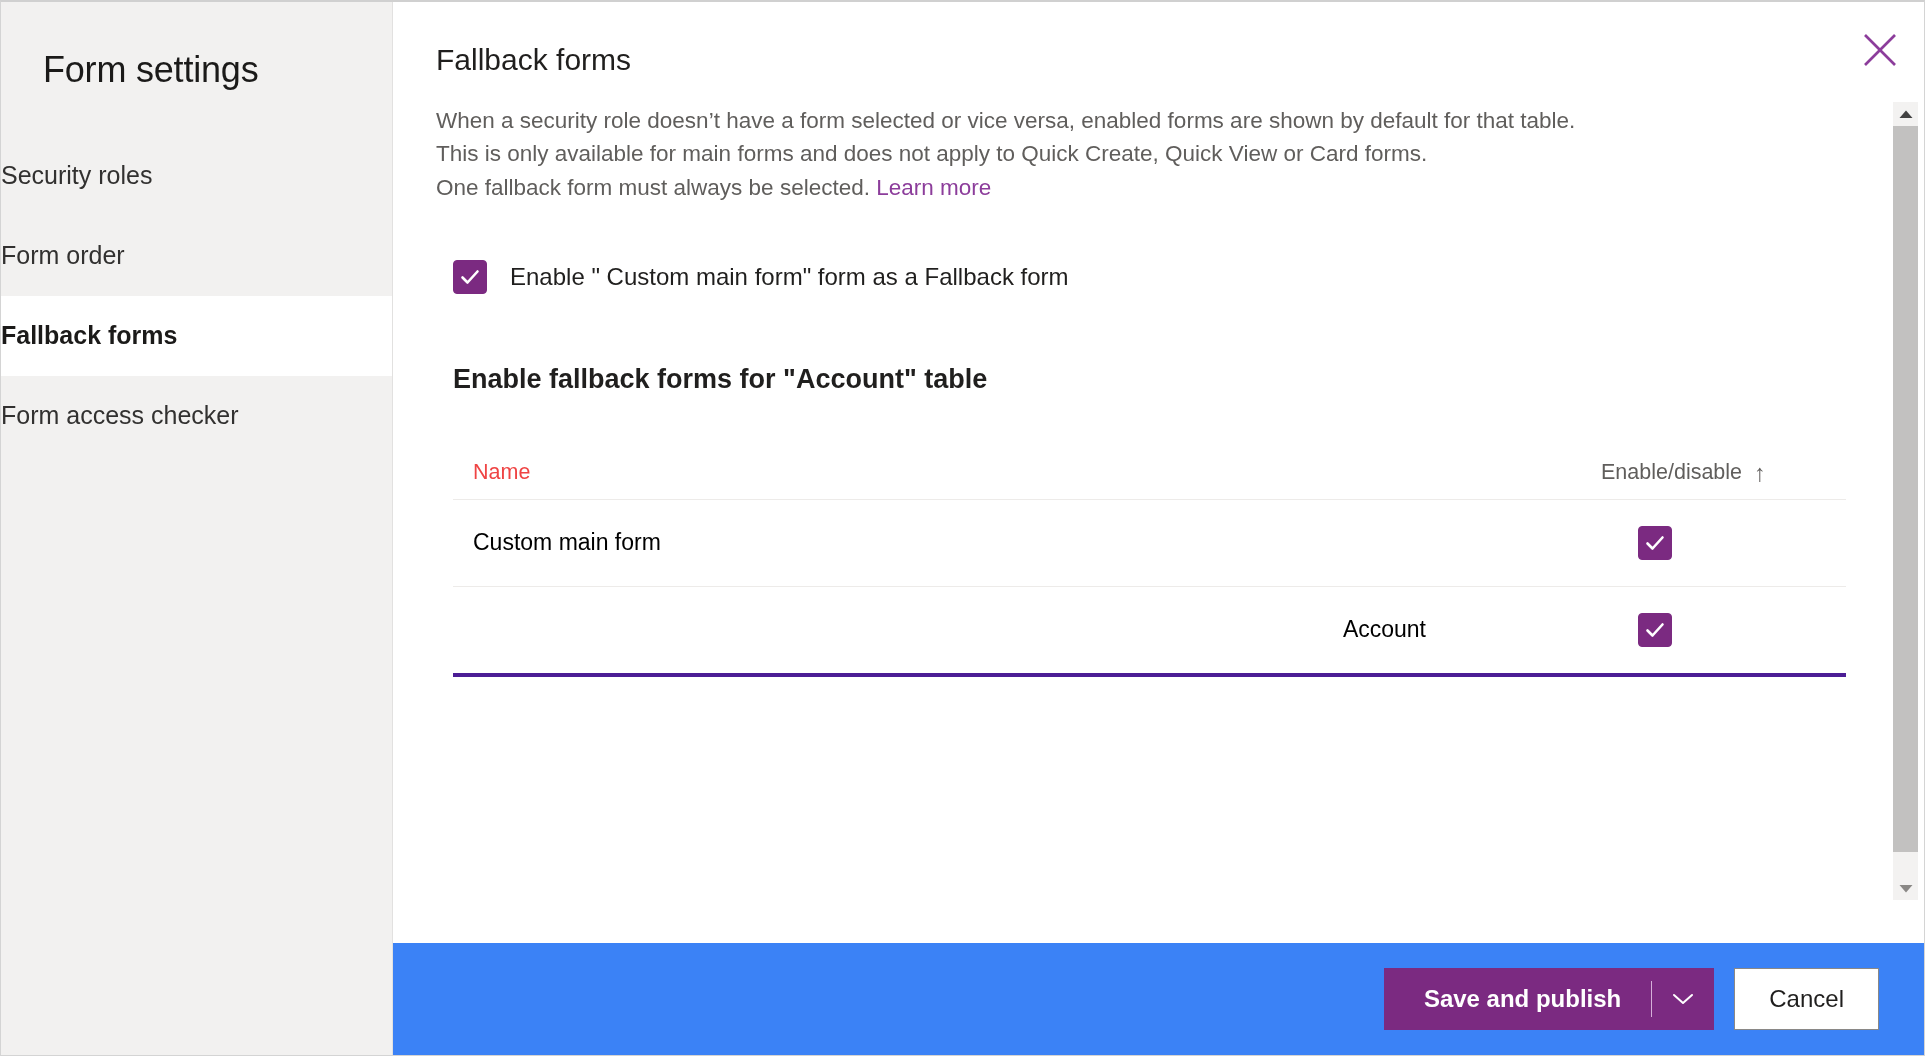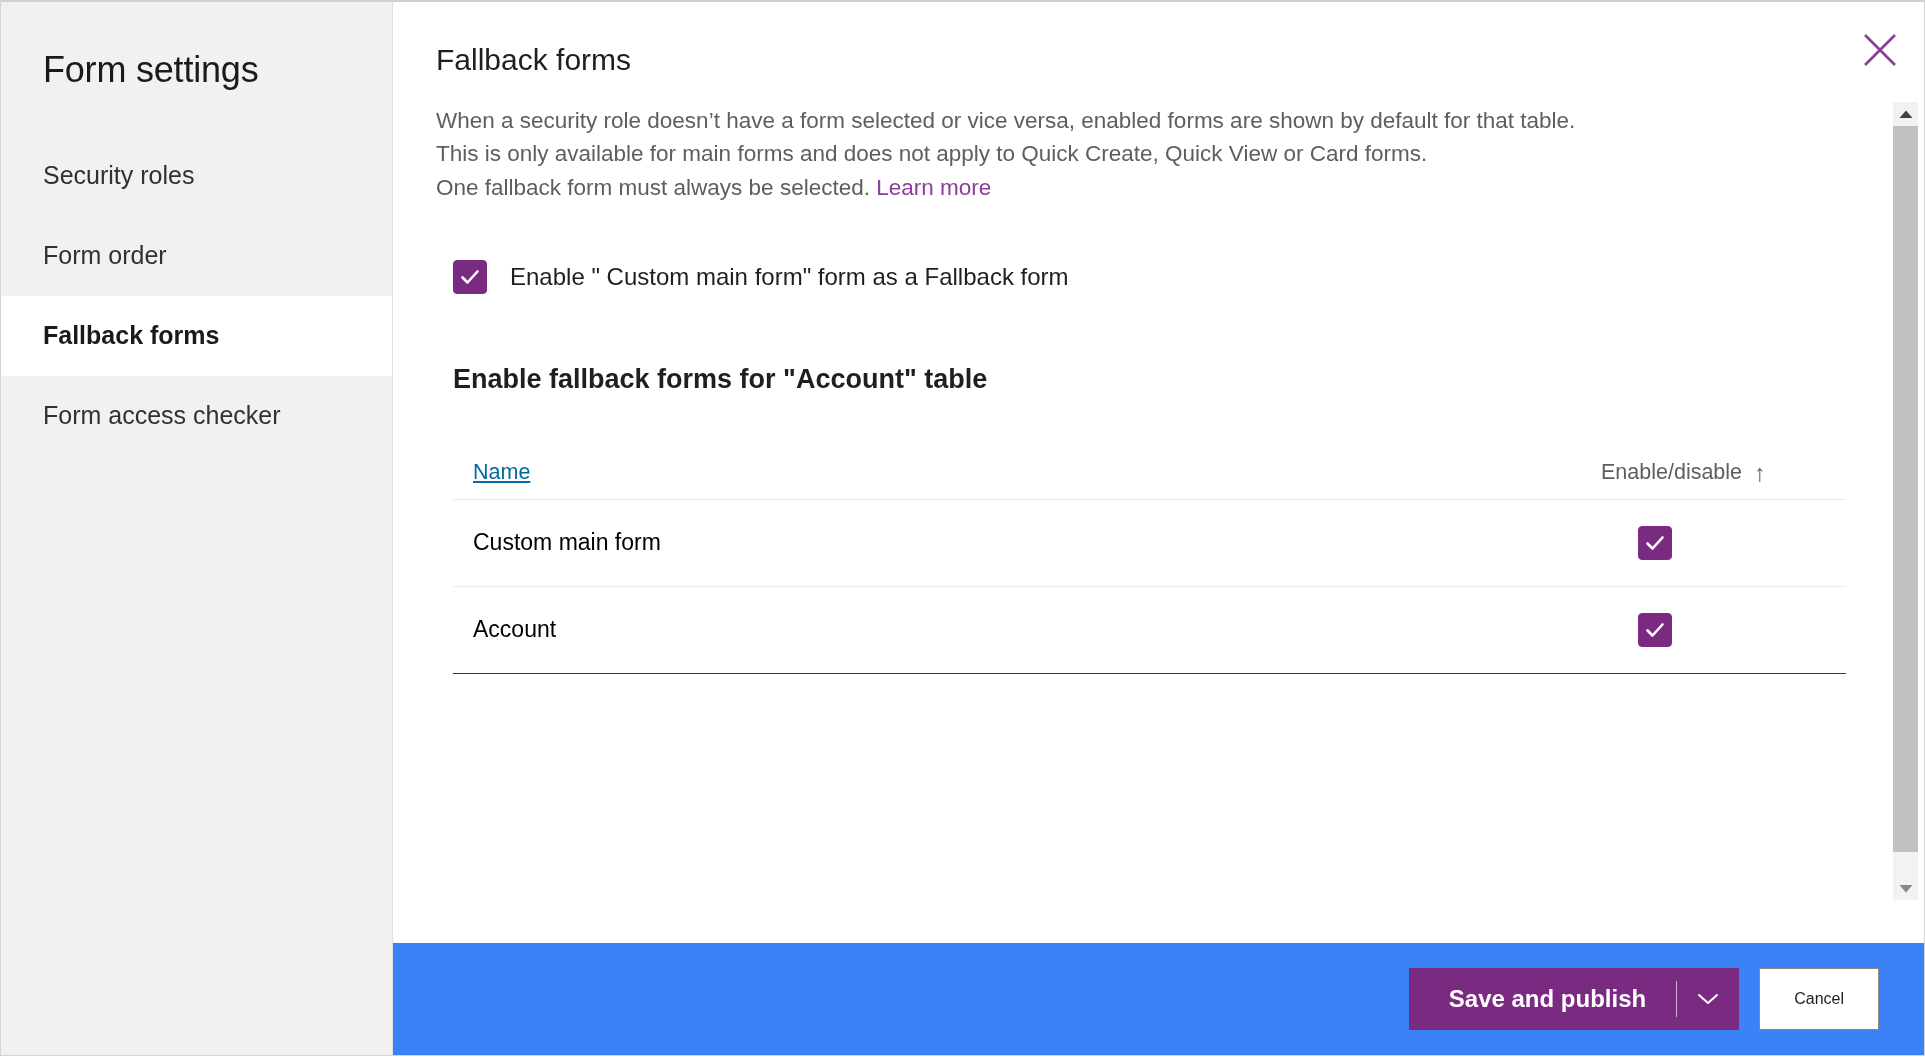--- a/index.html
+++ b/index.html
@@ -57,21 +57,20 @@
     letter-spacing: -0.2px;
     line-height: 1.1;
   }
   #sidebar-nav {
     margin-top: 46px;
   }
   .nav-item {
     height: 80px;
     display: flex;
     align-items: center;
-    padding-left: 42px;
     font-size: 25px;
     color: #323130;
     box-sizing: border-box;
     cursor: pointer;
   }
   .nav-item.selected {
     background: #ffffff;
     font-weight: 700;
     color: #1b1a19;
   }
@@ -190,23 +189,22 @@
   }
   .tbl-head {
     display: flex;
     align-items: center;
     height: 52px;
     border-bottom: 1px solid #edebe9;
   }
   .th-name {
     flex: 1 1 auto;
     font-size: 21.5px;
-    color: #0369a1;
+    color: #ef4444;
     padding-left: 20px;
-    text-decoration: underline;
   }
   .th-enable {
     width: 420px;
     flex: 0 0 420px;
     font-size: 21.5px;
     color: #605e5c;
     display: flex;
     align-items: center;
     justify-content: flex-start;
     padding-left: 175px;
@@ -218,21 +216,21 @@
     font-size: 24px;
     color: #605e5c;
     line-height: 1;
   }
   .tbl-row {
     display: flex;
     align-items: center;
     height: 86px;
     border-bottom: 1px solid #edebe9;
   }
-  .tbl-row:last-child { border-bottom: 1px solid #4c1d95; }
+  .tbl-row:last-child { border-bottom: 4px solid #4c1d95; text-align: right; }
   .td-name {
     flex: 1 1 auto;
     font-size: 23px;
     color: #000000;
     padding-left: 20px;
   }
   .td-enable {
     width: 420px;
     flex: 0 0 420px;
     display: flex;
@@ -327,21 +325,21 @@
     align-items: center;
     justify-content: center;
     cursor: pointer;
   }
   #cancel-btn {
     height: 62px;
     margin-left: 20px;
     background: #ffffff;
     border: 1px solid #8a8886;
     color: #201f1e;
-    font-size: 16px;
+    font-size: 24px;
     font-family: "Liberation Sans", sans-serif;
     padding: 0 34px;
     cursor: pointer;
     box-sizing: border-box;
   }
 </style>
 </head>
 <body>
 
 <div id="page">

